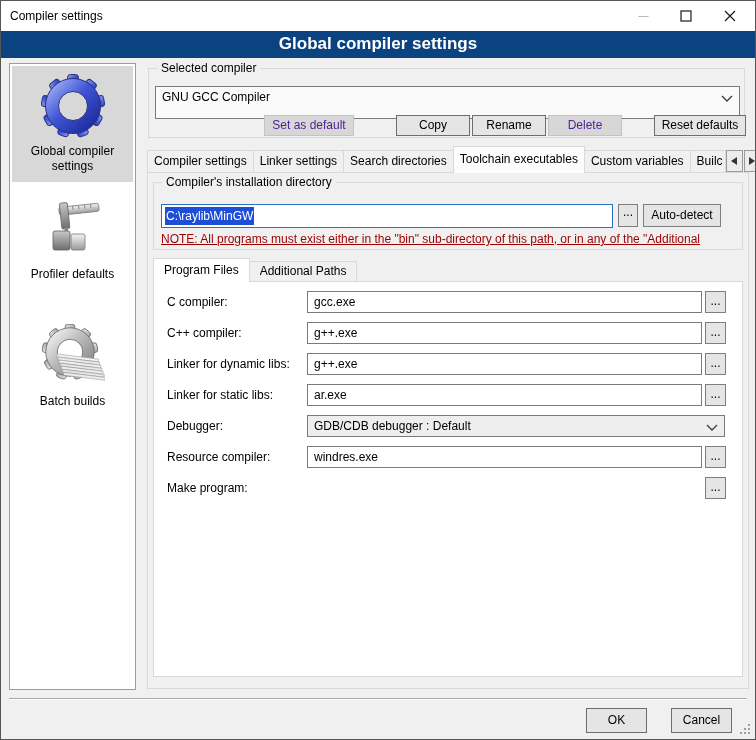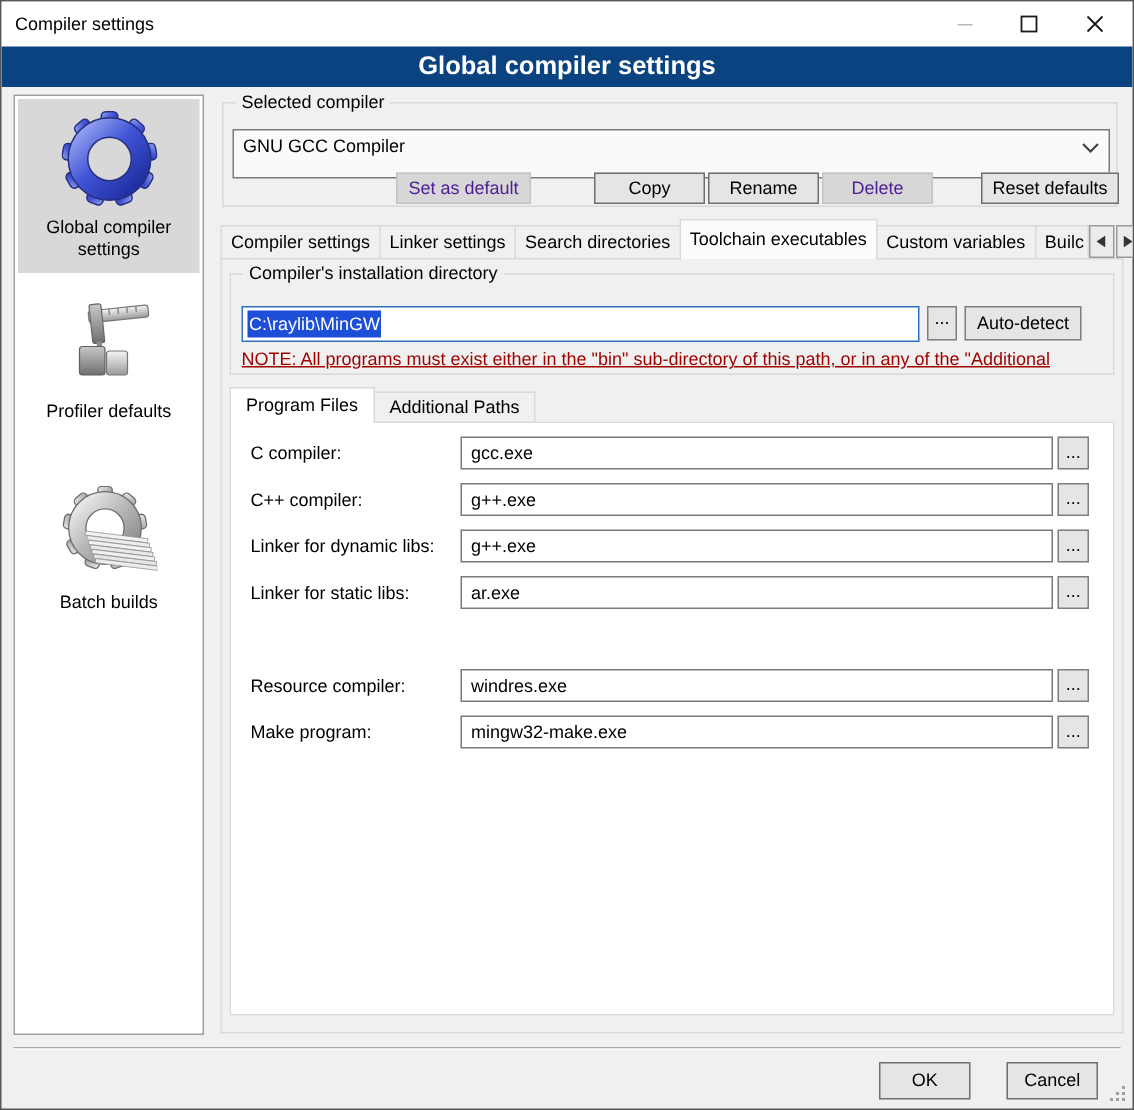--- a/index.html
+++ b/index.html
@@ -250,28 +250,36 @@
     <div class="row" style="top:71px;">
       <span class="lbl">Linker for dynamic libs:</span>
       <div class="field">g++.exe</div>
       <div class="rowdots">...</div>
     </div>
     <div class="row" style="top:102px;">
       <span class="lbl">Linker for static libs:</span>
       <div class="field">ar.exe</div>
       <div class="rowdots">...</div>
     </div>
+    <div class="row" style="top:133px;">
+      <span class="lbl">Debugger:</span>
+      <div class="selectbox">
+        <span>GDB/CDB debugger : Default</span>
+        <svg class="chev" width="12" height="7">
+            <path d="M1 1 L6 6 L11 1" stroke="#3c3c3c" stroke-width="1.3" fill="none"></path>
+          </svg>
+      </div>
+    </div>
     <div class="row" style="top:164px;">
       <span class="lbl">Resource compiler:</span>
       <div class="field">windres.exe</div>
       <div class="rowdots">...</div>
     </div>
     <div class="row" style="top:195px;">
       <span class="lbl">Make program:</span>
-      <div class="field">mingw32-make.exe</div>
       <div class="rowdots">...</div>
     </div>
   </div>
 
   <div class="sep"></div>
   <div class="footbtn" style="left:585px;">OK</div>
   <div class="footbtn" style="left:670px;">Cancel</div>
   <svg class="grip" width="11" height="11">
     <g fill="#9f9f9f">
       <rect x="8" y="0" width="2" height="2"></rect>

